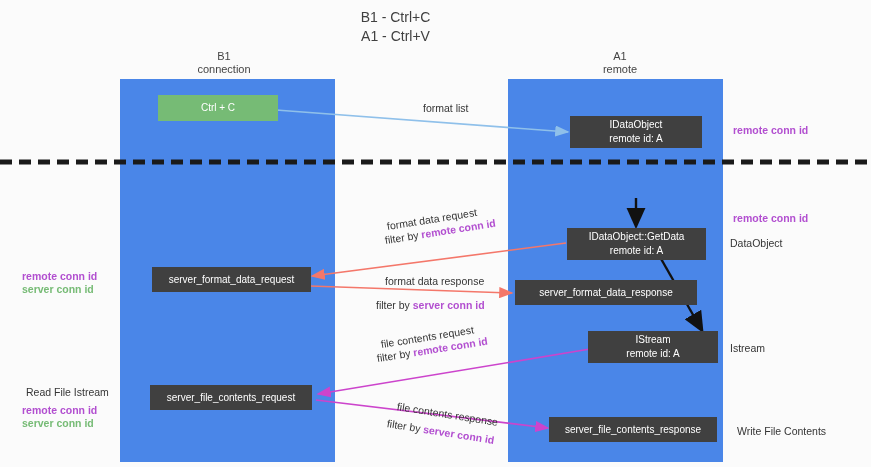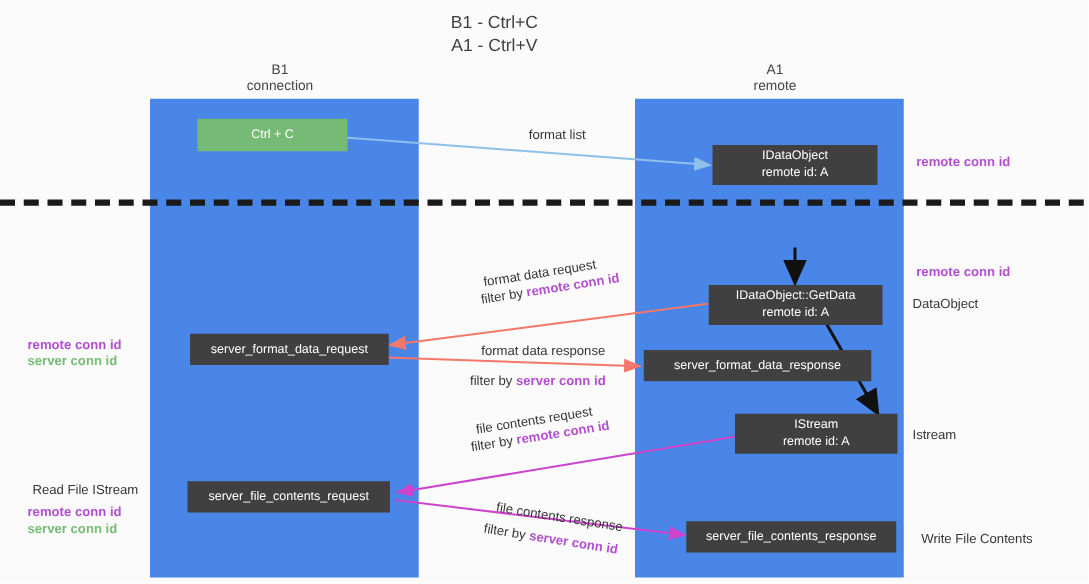--- a/index.html
+++ b/index.html
@@ -165,17 +165,17 @@
   <div class="edgelabel rot-dn" style="left:386px; top:416px;"><span>filter by </span><span class="hl-server">server conn id</span></div>
 
   <div class="sidelabel purple" style="left:733px; top:123px;">remote conn id</div>
   <div class="sidelabel purple" style="left:733px; top:211px;">remote conn id</div>
   <div class="sidelabel" style="left:730px; top:236px;">DataObject</div>
   <div class="sidelabel" style="left:730px; top:341px;">Istream</div>
   <div class="sidelabel" style="left:737px; top:424px;">Write File Contents</div>
 
   <div class="sidelabel purple" style="left:22px; top:269px;">remote conn id</div>
   <div class="sidelabel green" style="left:22px; top:282px;">server conn id</div>
-  <div class="sidelabel" style="left:26px; top:385px;">Read File IStream</div>
+  <div class="sidelabel" style="left:26px; top:385px;">Read File Istream</div>
   <div class="sidelabel purple" style="left:22px; top:403px;">remote conn id</div>
   <div class="sidelabel green" style="left:22px; top:416px;">server conn id</div>
 
 </div>
 
 </body></html>

